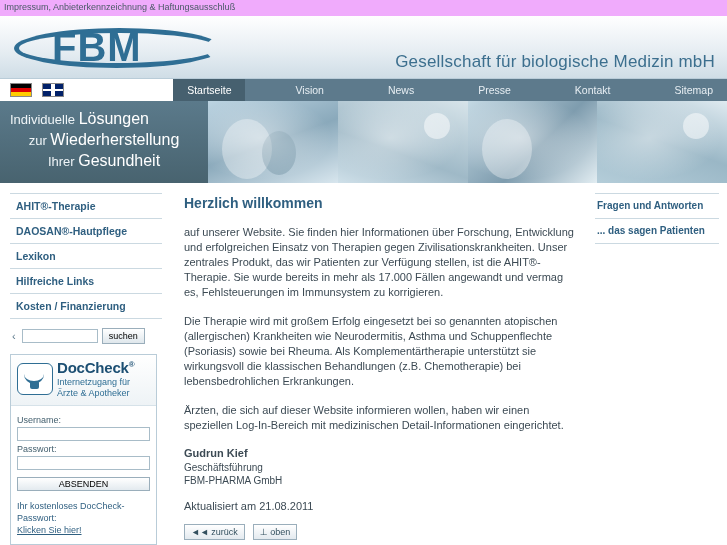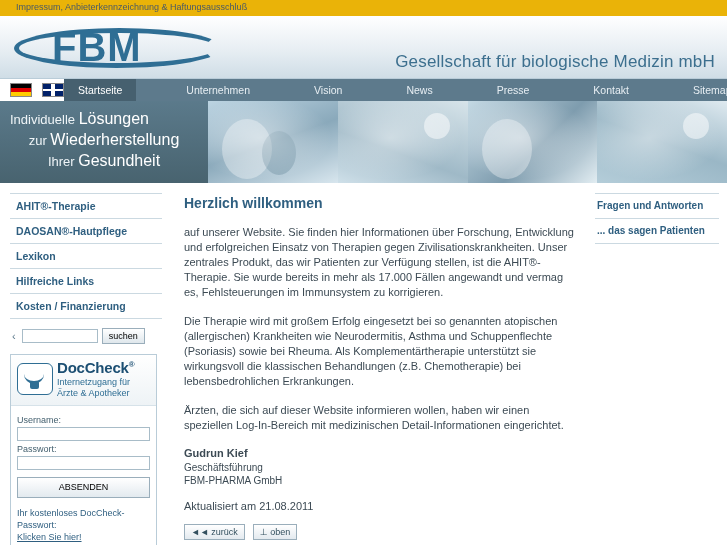--- a/index.html
+++ b/index.html
@@ -17,24 +17,24 @@
   }
   .page {
     position: relative;
     width: 727px;
     height: 545px;
   }
 
   
   .topbar {
     height: 14px;
-    background: #eab308;
+    background: #f0abfc;
     font-size: 9px;
     color: #4a5a66;
-    padding: 2px 0 0 16px;
+    padding: 2px 0 0 4px;
     white-space: nowrap;
   }
   .topbar a {
     color: #4a5a66;
     text-decoration: none;
   }
 
   
   .header {
     position: relative;
@@ -308,21 +308,21 @@
   .dc-input {
     width: 100%;
     height: 14px;
     border: 1px solid #a8bcc8;
     box-sizing: border-box;
     font-size: 9px;
   }
   .dc-submit {
     margin-top: 7px;
     width: 100%;
-    height: 21px;
+    height: 14px;
     font-size: 9px;
     border: 1px solid #9aaebb;
     background: linear-gradient(to bottom, #ffffff, #e3eaef);
     cursor: pointer;
   }
   .dc-note {
     font-size: 9px;
     color: #2f5f80;
     margin-top: 9px;
     line-height: 1.35;
@@ -411,21 +411,20 @@
     <div class="header-claim">Gesellschaft für biologische Medizin mbH</div>
   </div>
 
   <div class="navbar">
     <div class="flags">
       <span class="flag flag-de"></span>
       <span class="flag flag-uk"></span>
     </div>
     <div class="navitems">
       <div class="navitem active">Startseite</div>
-      <div class="navitem">Unternehmen</div>
       <div class="navitem">Vision</div>
       <div class="navitem">News</div>
       <div class="navitem">Presse</div>
       <div class="navitem">Kontakt</div>
       <div class="navitem">Sitemap</div>
     </div>
   </div>
 
   <div class="hero">
     <div class="hero-claim">

